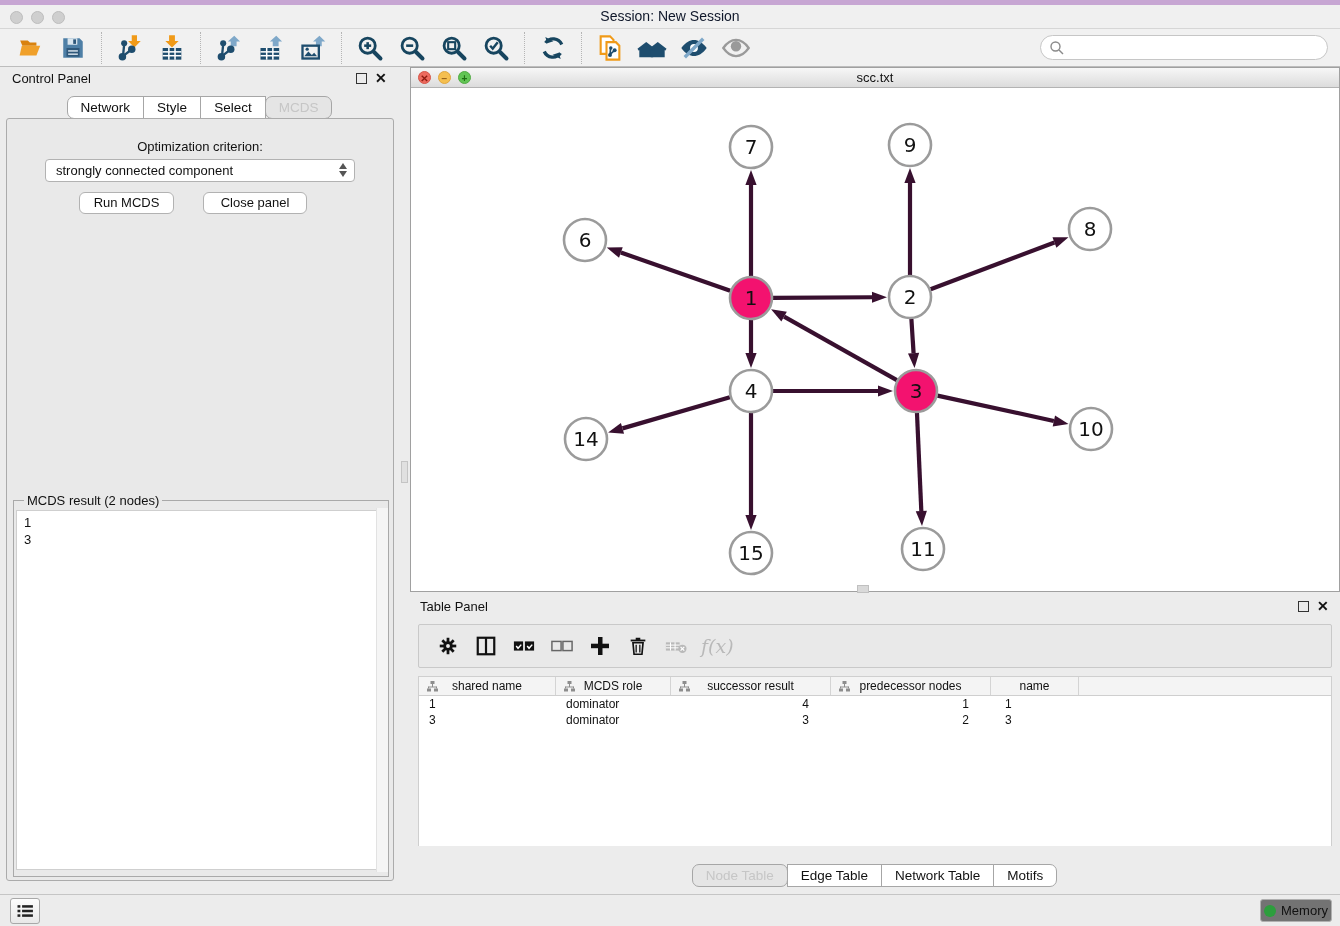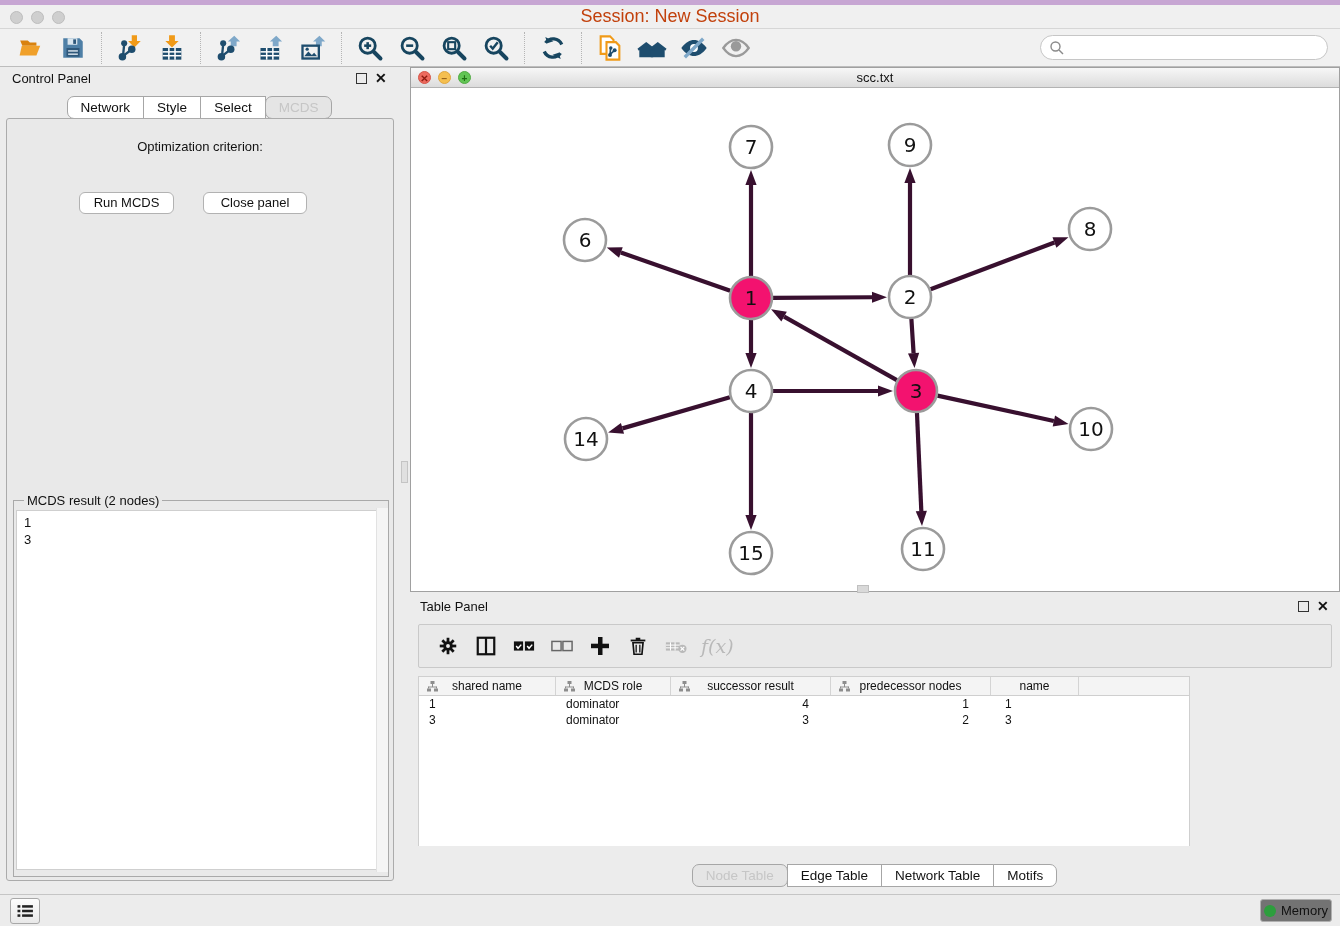--- a/index.html
+++ b/index.html
@@ -5,21 +5,21 @@
   * { margin:0; padding:0; box-sizing:border-box; }
   html,body { width:1340px; height:926px; overflow:hidden; }
   body { font-family:"Liberation Sans", sans-serif; background:#ececec; position:relative; color:#111; }
   .abs { position:absolute; }
 
   
   #accent-strip { left:0; top:0; width:1340px; height:5px; background:#c7a6d3; }
   #titlebar { left:0; top:5px; width:1340px; height:24px; background:#f0f0f0; border-bottom:1px solid #d6d6d6; }
   .mac-dot { width:13px; height:13px; border-radius:50%; background:#cfcfcf; border:1px solid #bdbdbd; display:inline-block; margin-right:8px; }
   #titlebar .dots { position:absolute; left:10px; top:5px; }
-  #window-title { width:100%; text-align:center; line-height:23px; font-size:18px; color:#c2410c; }
+  #window-title { width:100%; text-align:center; line-height:23px; font-size:14px; color:#0f172a; }
 
   
   #toolbar { left:0; top:29px; width:1340px; height:38px; background:#f1f1f1; border-bottom:1px solid #bdbdbd; display:flex; align-items:center; padding-left:10px; }
   .tb-ico { width:30px; height:30px; display:flex; align-items:center; justify-content:center; margin:0 6px; cursor:default; }
   .tb-sep { width:1px; height:32px; border-left:1px dotted #b5b5b5; margin:0 7px; }
   #search-wrap { position:absolute; right:12px; top:6px; width:288px; height:25px; background:#fff; border:1px solid #c6c6c6; border-radius:13px; display:flex; align-items:center; padding-left:8px; }
   #search-wrap input { border:none; outline:none; flex:1; height:20px; font-size:13px; background:transparent; }
 
   
   #cp-header-title { left:12px; top:71px; font-size:13px; }
@@ -59,21 +59,21 @@
   #light-max   { left:47px; background:#61c554; border:1px solid #52aa44; color:#1f6e14; }
   #net-title { width:100%; text-align:center; font-size:13px; line-height:19px; }
   #net-canvas { position:absolute; left:0; top:20px; width:928px; height:503px; background:#fff; }
 
   
   #tp-header-title { left:420px; top:599px; font-size:13px; }
   #tp-btns { left:1298px; top:601px; }
   #tp-toolbar { left:418px; top:624px; width:914px; height:44px; background:#e9e9e9; border:1px solid #c9c9c9; border-radius:2px; display:flex; align-items:center; padding-left:10px; }
   .tp-ico { width:26px; height:26px; margin:0 6px; display:flex; align-items:center; justify-content:center; }
   .fx-label { font-family:"DejaVu Serif", serif; font-style:italic; font-size:19px; color:#b9b9b9; margin-left:6px; }
-  #table-wrap { left:418px; top:676px; width:772px; height:170px; background:#fff; border:1px solid #cfcfcf; border-bottom:none; }
+  #table-wrap { left:418px; top:676px; width:914px; height:170px; background:#fff; border:1px solid #cfcfcf; border-bottom:none; }
   #table-header { display:flex; height:19px; background:#f4f4f4; border-bottom:1px solid #cfcfcf; }
   .th { position:relative; border-right:1px solid #d4d4d4; font-size:12px; display:flex; align-items:center; justify-content:center; }
   .th .hdr-ico { position:absolute; left:8px; top:4px; }
   .tr { display:flex; height:16px; }
   .td { font-size:12px; line-height:16px; padding:0 10px; overflow:hidden; white-space:nowrap; }
   .col0 { width:137px; } .col1 { width:115px; } .col2 { width:160px; } .col3 { width:160px; } .col4 { width:88px; }
   .td.col2, .td.col3 { text-align:right; padding-right:22px; }
   .td.col4 { padding-left:14px; }
   #table-tabs { left:410px; top:864px; width:930px; display:flex; justify-content:center; }
 
@@ -260,20 +260,27 @@
   <span class="close-ico">✕</span>
 </div>
 <div id="cp-tabs" class="abs">
     <div class="seg-tab">Network</div>
     <div class="seg-tab">Style</div>
     <div class="seg-tab">Select</div>
     <div class="seg-tab seg-active">MCDS</div>
   </div>
 <div id="cp-body" class="abs">
   <div id="opt-label">Optimization criterion:</div>
+  <div id="criterion-select">
+    <span>strongly connected component</span>
+    <span class="sel-arrows">
+        <span class="tri-up"></span>
+        <span class="tri-dn"></span>
+      </span>
+  </div>
   <div id="run-btn" class="cp-btn">Run MCDS</div>
   <div id="closepanel-btn" class="cp-btn">Close panel</div>
   <fieldset id="mcds-fieldset">
     <legend>MCDS result (2 nodes)</legend>
     <div style="position:relative; width:100%; height:calc(100% - 4px);">
       <div id="mcds-result-box">
           <div>1</div>
           <div>3</div>
         </div>
       <div id="mcds-scroll"></div>

